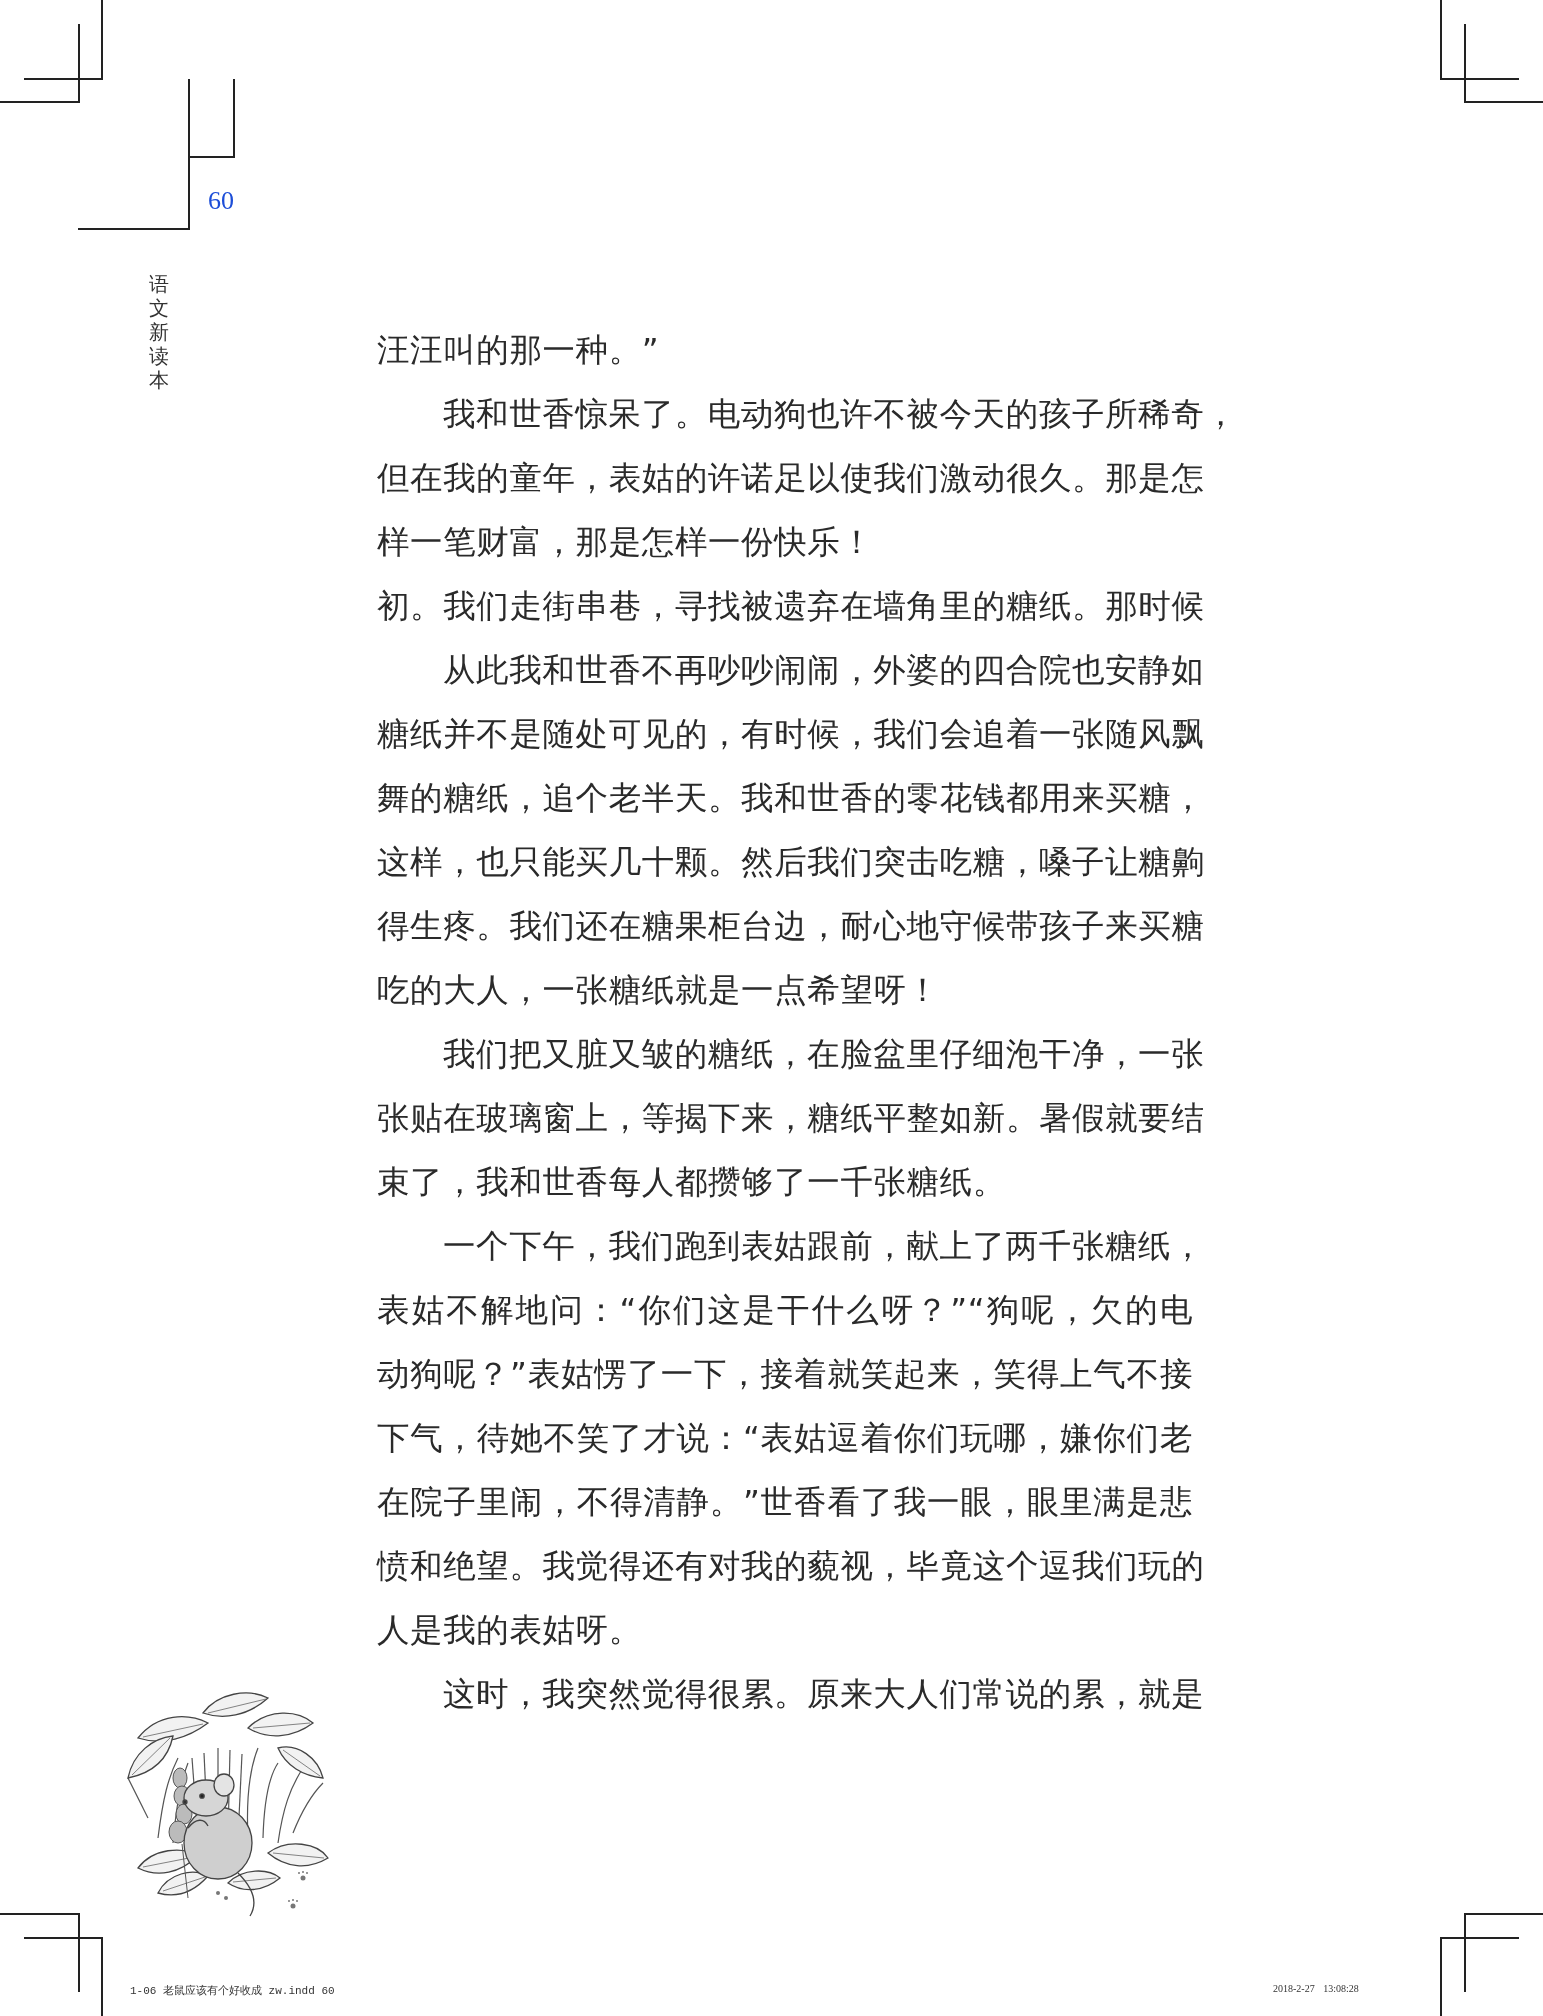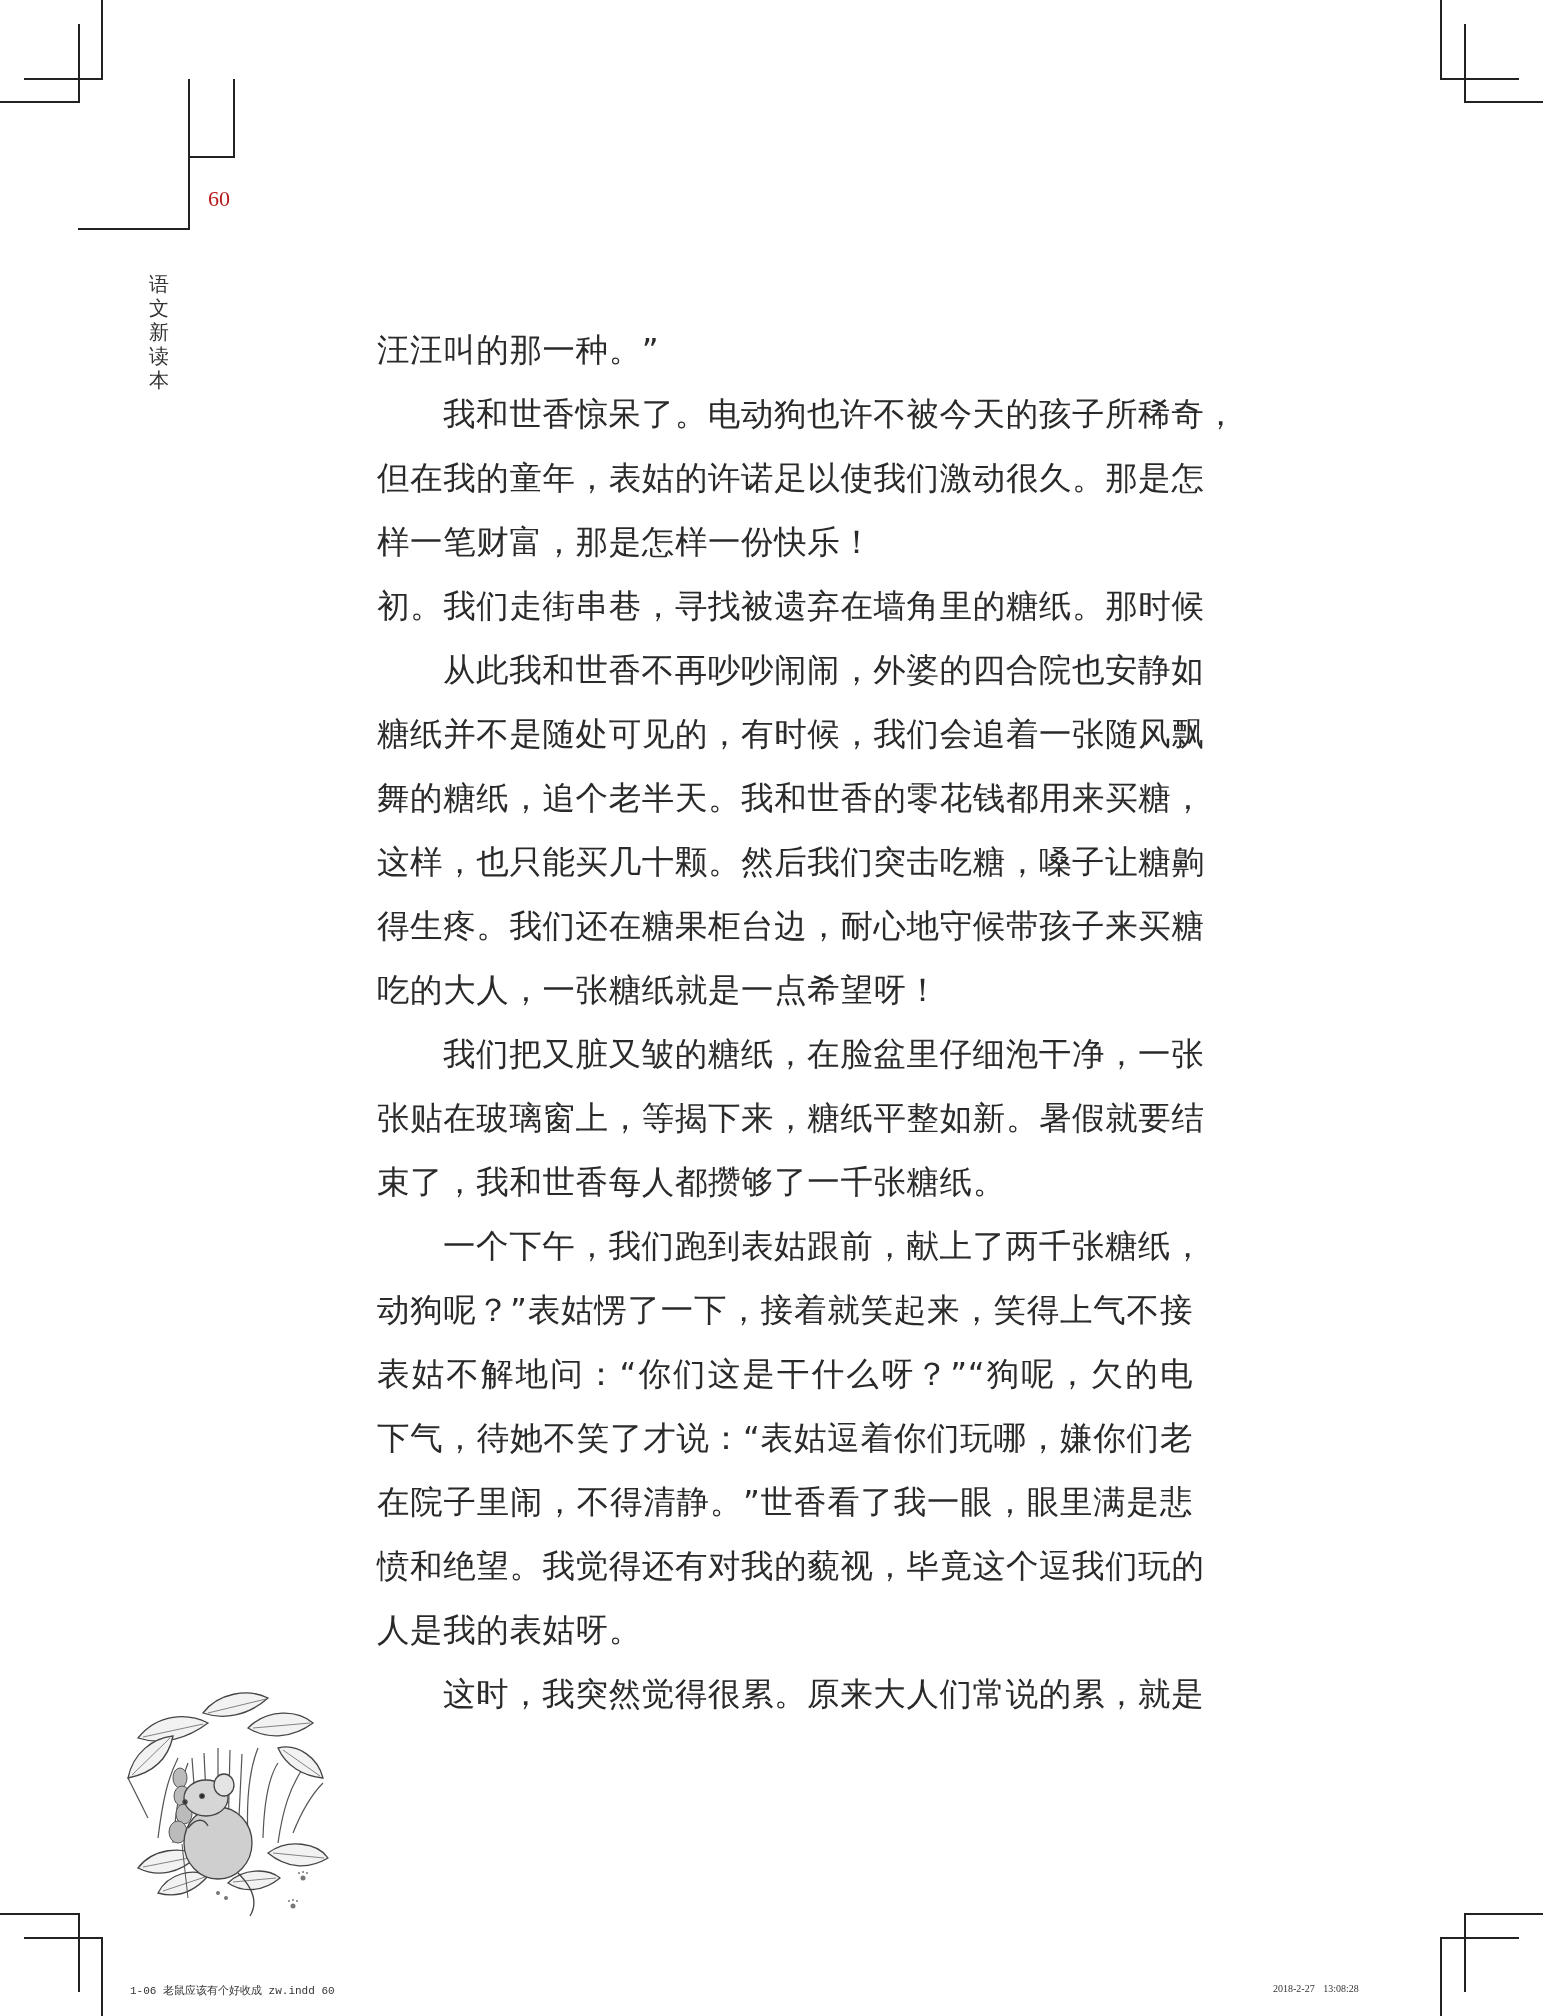--- a/index.html
+++ b/index.html
@@ -1,20 +1,20 @@
 <!DOCTYPE html>
 <html><head>
 <meta charset="utf-8">
 <style>
   html, body { margin: 0; padding: 0; background: #ffffff; }
   body { width: 1543px; height: 2016px; position: relative; overflow: hidden; font-family: "DejaVu Sans", sans-serif; color: #2b2b2b; }
   .ln { position: absolute; background: #222; }
   .h { height: 2px; }
   .v { width: 2px; }
-  .page-number { position: absolute; left: 208px; top: 186px; font-family: "Liberation Serif", serif; font-size: 22px; color: #b91c1c; letter-spacing: 0px; }
+  .page-number { position: absolute; left: 208px; top: 186px; font-family: "Liberation Serif", serif; font-size: 26px; color: #1d4ed8; letter-spacing: 0px; }
   .running-title { position: absolute; left: 147px; top: 272px; width: 24px; font-size: 20px; line-height: 24px; color: #333; text-align: center; }
   .running-title span { display: block; }
   .body-text { position: absolute; left: 333px; top: 318px; width: 860px; }
   .line { height: 64px; line-height: 64px; font-size: 32.5px; white-space: nowrap; color: #2a2a2a; letter-spacing: 0.6px; text-align: justify; text-align-last: justify; margin-left: 44px; }
   .line.last { text-align: left; text-align-last: left; }
   .line.indent { padding-left: 66px; }
   .illustration { position: absolute; left: 118px; top: 1668px; width: 212px; height: 250px; }
   .footer-left { position: absolute; left: 130px; top: 1983px; font-family: Liberation Mono, monospace; font-size: 11px; color: #333; white-space: nowrap; }
   .footer-right { position: absolute; left: 1273px; top: 1983px; font-family: "Liberation Serif", serif; font-size: 10px; color: #333; white-space: nowrap; word-spacing: 6px; }
 </style>
@@ -65,22 +65,22 @@
     <div class="line indent">从此我和世香不再吵吵闹闹，外婆的四合院也安静如</div>
     <div class="line">糖纸并不是随处可见的，有时候，我们会追着一张随风飘</div>
     <div class="line">舞的糖纸，追个老半天。我和世香的零花钱都用来买糖，</div>
     <div class="line">这样，也只能买几十颗。然后我们突击吃糖，嗓子让糖齁</div>
     <div class="line">得生疼。我们还在糖果柜台边，耐心地守候带孩子来买糖</div>
     <div class="line last">吃的大人，一张糖纸就是一点希望呀！</div>
     <div class="line indent">我们把又脏又皱的糖纸，在脸盆里仔细泡干净，一张</div>
     <div class="line">张贴在玻璃窗上，等揭下来，糖纸平整如新。暑假就要结</div>
     <div class="line last">束了，我和世香每人都攒够了一千张糖纸。</div>
     <div class="line indent">一个下午，我们跑到表姑跟前，献上了两千张糖纸，</div>
+    <div class="line">表姑不解地问：“你们这是干什么呀？”“狗呢，欠的电</div>
     <div class="line">动狗呢？”表姑愣了一下，接着就笑起来，笑得上气不接</div>
-    <div class="line">表姑不解地问：“你们这是干什么呀？”“狗呢，欠的电</div>
     <div class="line">下气，待她不笑了才说：“表姑逗着你们玩哪，嫌你们老</div>
     <div class="line">在院子里闹，不得清静。”世香看了我一眼，眼里满是悲</div>
     <div class="line">愤和绝望。我觉得还有对我的藐视，毕竟这个逗我们玩的</div>
     <div class="line last">人是我的表姑呀。</div>
     <div class="line indent">这时，我突然觉得很累。原来大人们常说的累，就是</div>
   </div>
 
 <div class="illustration">
   <svg width="212" height="250" viewBox="0 0 212 250" xmlns="http://www.w3.org/2000/svg">
     <g fill="none" stroke="#555" stroke-width="1.2">

